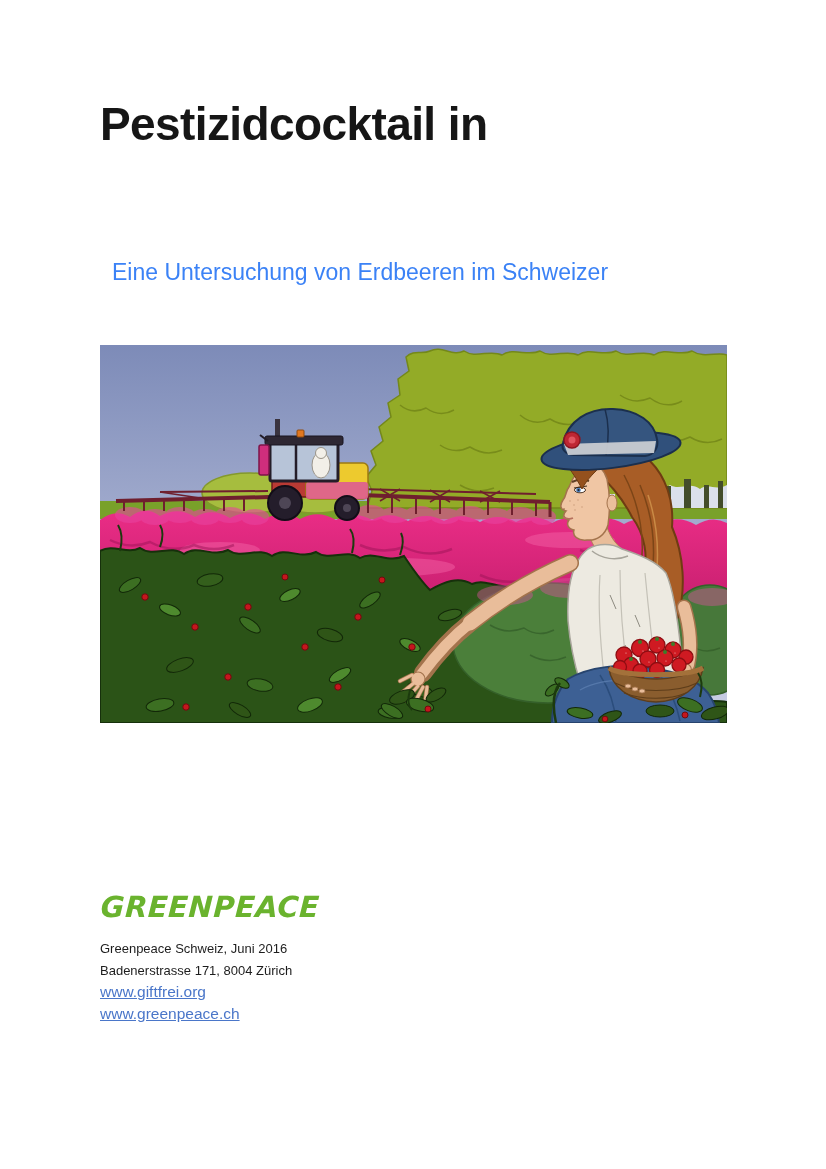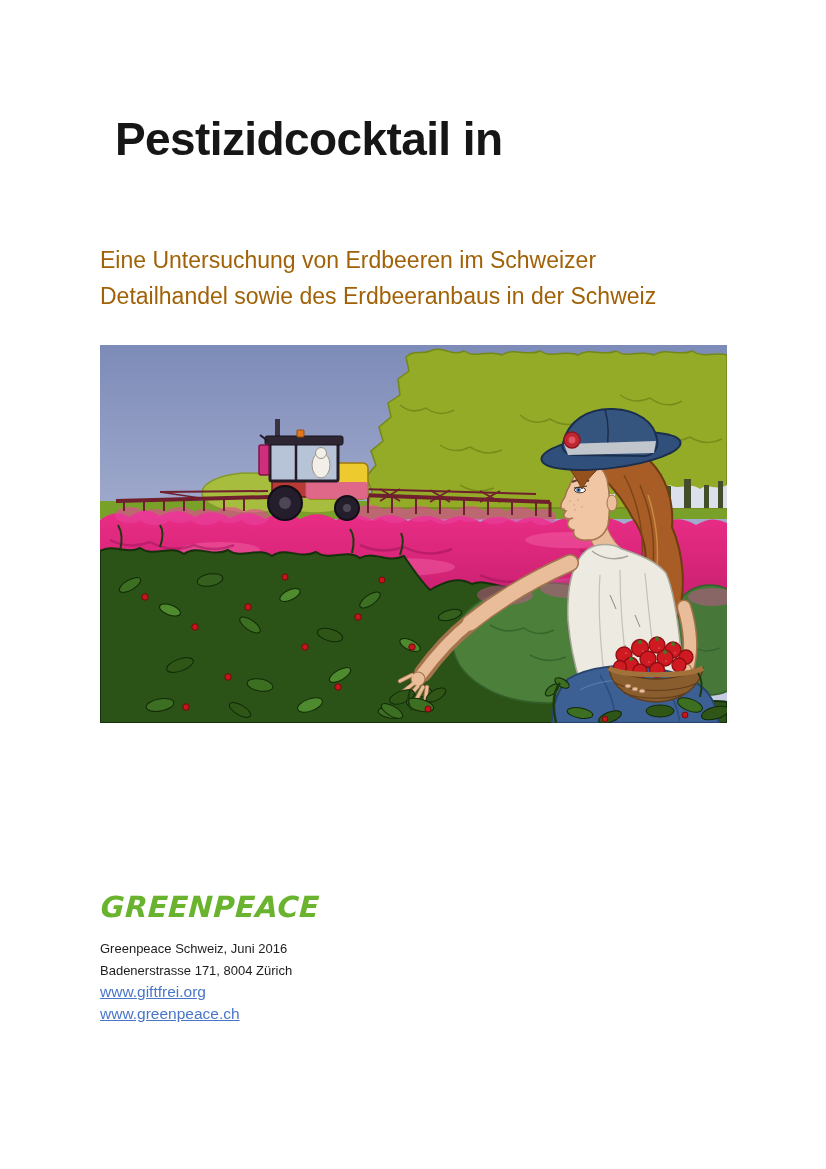--- a/index.html
+++ b/index.html
@@ -5,31 +5,31 @@
   html,body{margin:0;padding:0;background:#ffffff;}
   .page{
     position:relative;
     width:826px;height:1169px;
     background:#ffffff;
     font-family:"Liberation Sans","DejaVu Sans",sans-serif;
     overflow:hidden;
   }
   .title-block{position:absolute;left:100px;top:95px;width:640px;}
   h1.title{
-    margin:15px;
+    margin:0;
     font-size:46px;
     line-height:58px;
     font-weight:bold;
     letter-spacing:-0.6px;
     color:#161616;
   }
   h1.title .t-line{display:block;}
   .subtitle{
-    position:absolute;left:100px;top:242px;width:660px;margin:0;
-    font-size:23px;line-height:36px;font-weight:normal;color:#a16207;
+    position:absolute;left:100px;top:242px;width:660px;margin:12px;
+    font-size:23px;line-height:36px;font-weight:normal;color:#3b82f6;
   }
   .subtitle .s-line{display:block;}
   figure.illustration{
     position:absolute;left:100px;top:345px;width:627px;height:378px;margin:0;
   }
   figure.illustration svg{display:block;}
   .footer{position:absolute;left:100px;top:890px;width:500px;}
   .gp-logo{
     color:#6ab32e;
     font-family:"DejaVu Sans","Liberation Sans",sans-serif;
@@ -56,21 +56,20 @@
 <div class="page">
 
   <div class="title-block">
     <h1 class="title">
       <span class="t-line">Pestizidcocktail in</span>
     </h1>
   </div>
 
   <p class="subtitle">
     <span class="s-line">Eine Untersuchung von Erdbeeren im Schweizer</span>
-    <span class="s-line">Detailhandel sowie des Erdbeeranbaus in der Schweiz</span>
   </p>
 
   <figure class="illustration">
     <svg width="627" height="378" viewBox="0 0 627 378" xmlns="http://www.w3.org/2000/svg">
       <defs>
         <linearGradient id="skyGrad" x1="0" y1="0" x2="0" y2="1">
           <stop offset="0" stop-color="#7d8bb8"></stop>
           <stop offset="1" stop-color="#cbd0e6"></stop>
         </linearGradient>
         <linearGradient id="pinkGrad" x1="0" y1="0" x2="0" y2="1">

